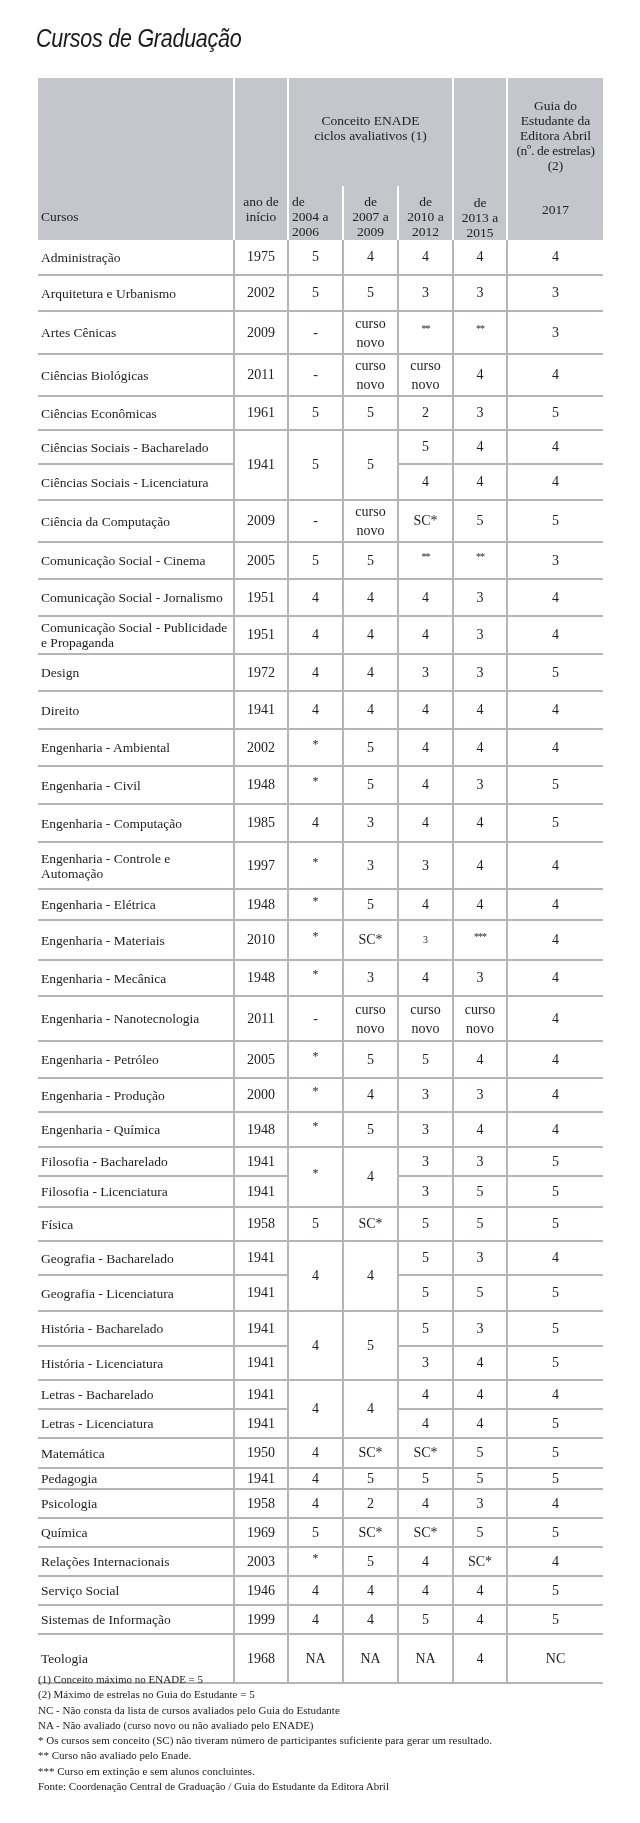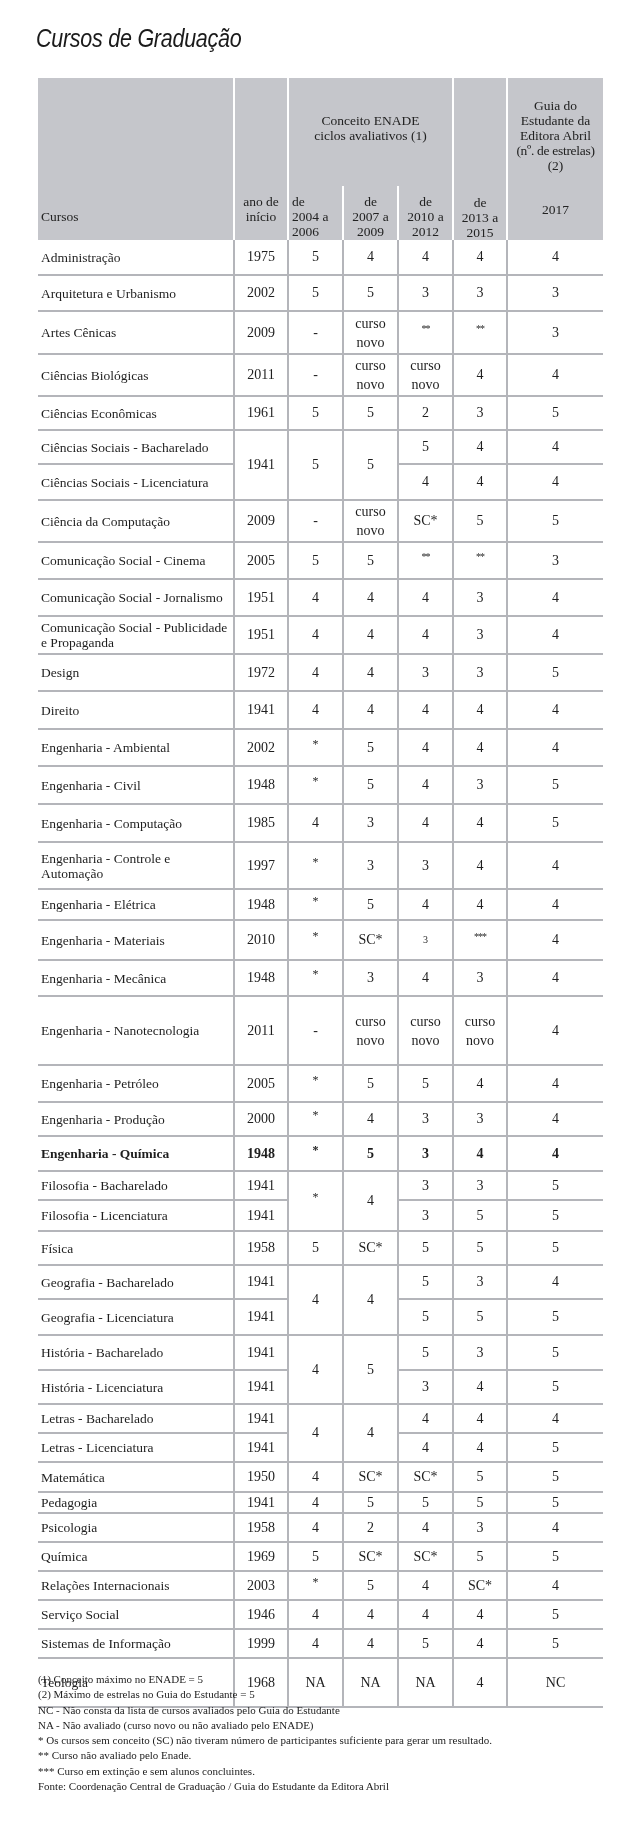--- a/index.html
+++ b/index.html
@@ -269,21 +269,21 @@
       </tr>
       <tr class="row" style="height: 36px;">
         <td class="name">Engenharia - Mecânica</td>
         <td>1948</td>
         <td><span class="star1">*</span></td>
         <td>3</td>
         <td>4</td>
         <td>3</td>
         <td>4</td>
       </tr>
-      <tr class="row" style="height: 69px;">
+      <tr class="row" style="height: 45px;">
         <td class="name">Engenharia - Nanotecnologia</td>
         <td>2011</td>
         <td>-</td>
         <td>
           <div style="line-height: 19px;">curso</div>
           <div style="line-height: 19px;">novo</div>
         </td>
         <td>
           <div style="line-height: 19px;">curso</div>
           <div style="line-height: 19px;">novo</div>
@@ -305,21 +305,21 @@
       </tr>
       <tr class="row" style="height: 34px;">
         <td class="name">Engenharia - Produção</td>
         <td>2000</td>
         <td><span class="star1">*</span></td>
         <td>4</td>
         <td>3</td>
         <td>3</td>
         <td>4</td>
       </tr>
-      <tr class="row" style="height: 35px; font-weight: bold;">
+      <tr class="row" style="height: 35px;">
         <td class="name">Engenharia - Química</td>
         <td>1948</td>
         <td><span class="star1">*</span></td>
         <td>5</td>
         <td>3</td>
         <td>4</td>
         <td>4</td>
       </tr>
       <tr class="row" style="height: 29px;">
         <td class="name">Filosofia - Bacharelado</td>

